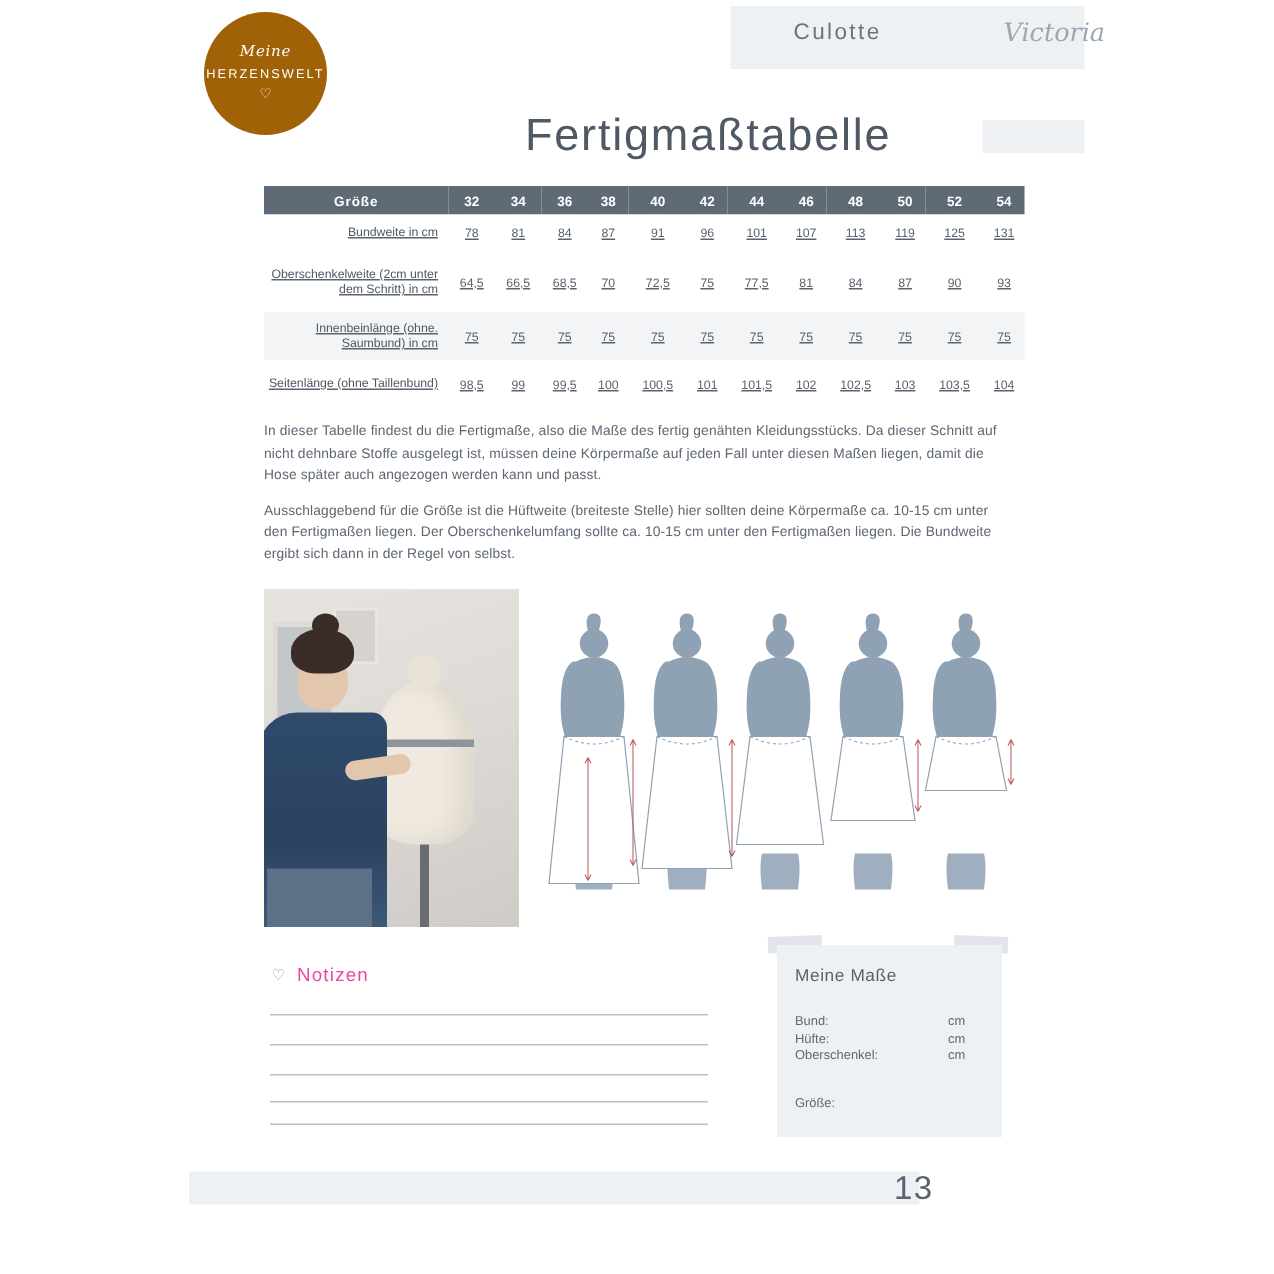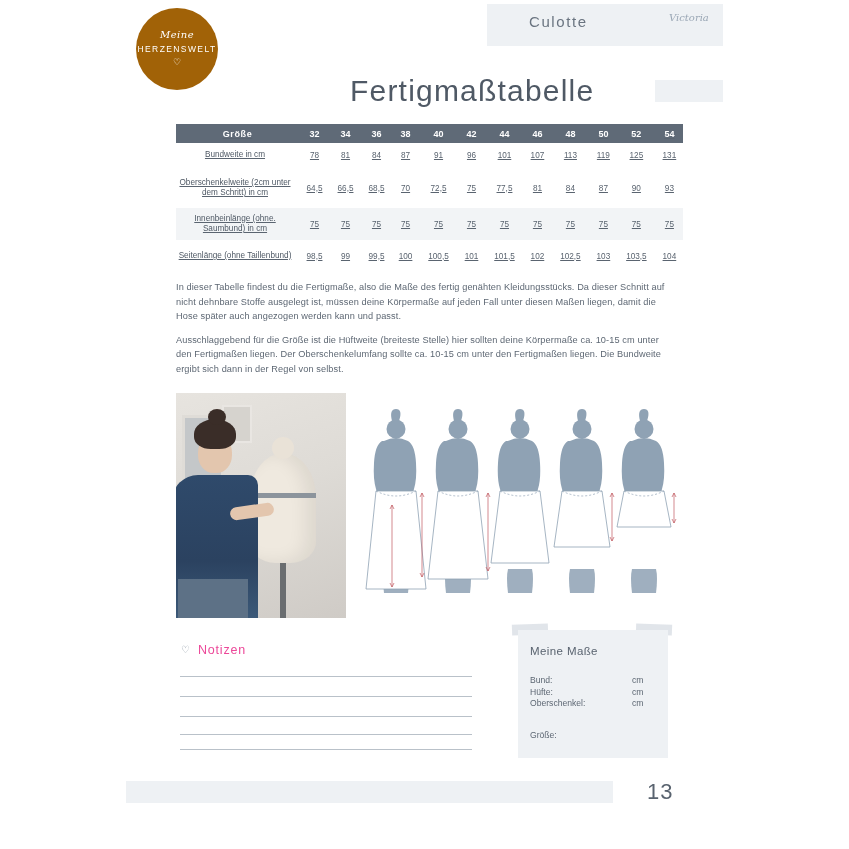--- a/index.html
+++ b/index.html
@@ -63,21 +63,21 @@
     font-size: 15px;
     letter-spacing: 1.6px;
     color: #6a7480;
   }
   .top-bar-script {
     position: absolute;
     left: 669px;
     top: 12px;
     font-family: "DejaVu Serif", serif;
     font-style: italic;
-    font-size: 10px;
+    font-size: 17px;
     color: #9aa7b5;
   }
   .page-title {
     position: absolute;
     left: 350px;
     top: 74px;
     font-size: 30px;
     letter-spacing: 1.2px;
     color: #4f5965;
     font-weight: 400;
@@ -116,21 +116,21 @@
   }
   table.sizes th.head-size {
     background: #5f6a77;
     color: #ffffff;
     font-weight: 600;
     font-size: 9px;
     text-align: center;
     height: 17px;
   }
   table.sizes td.rowlabel {
-    text-align: center;
+    text-align: right;
     padding: 3px 7px 3px 2px;
     font-size: 8.2px;
     line-height: 1.25;
     color: #4e5864;
     width: 114px;
     vertical-align: middle;
   }
   table.sizes td.val {
     text-align: center;
     vertical-align: middle;
@@ -290,21 +290,21 @@
   .footer-bar {
     position: absolute;
     left: 126px;
     top: 781px;
     width: 487px;
     height: 22px;
     background: #eef1f4;
   }
   .page-number {
     position: absolute;
-    left: 647px;
+    left: 596px;
     top: 779px;
     font-size: 22px;
     color: #59636f;
     letter-spacing: 1px;
   }
 </style>
 </head>
 <body>
 
 <div class="logo-circle">

